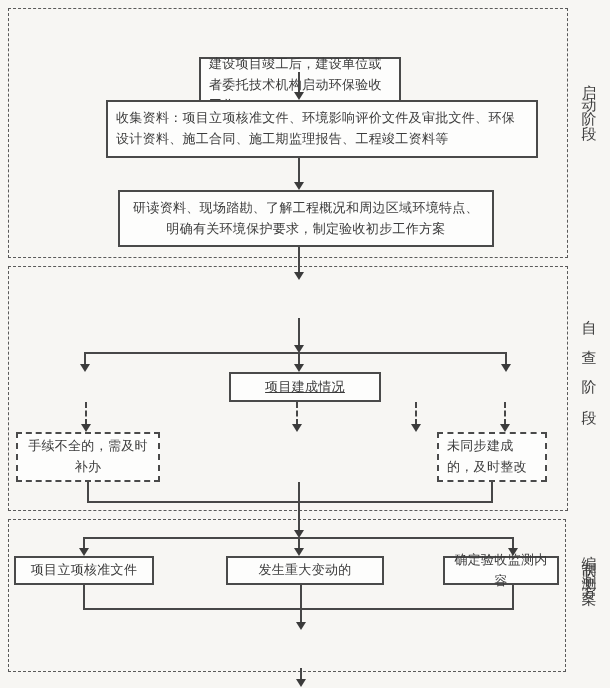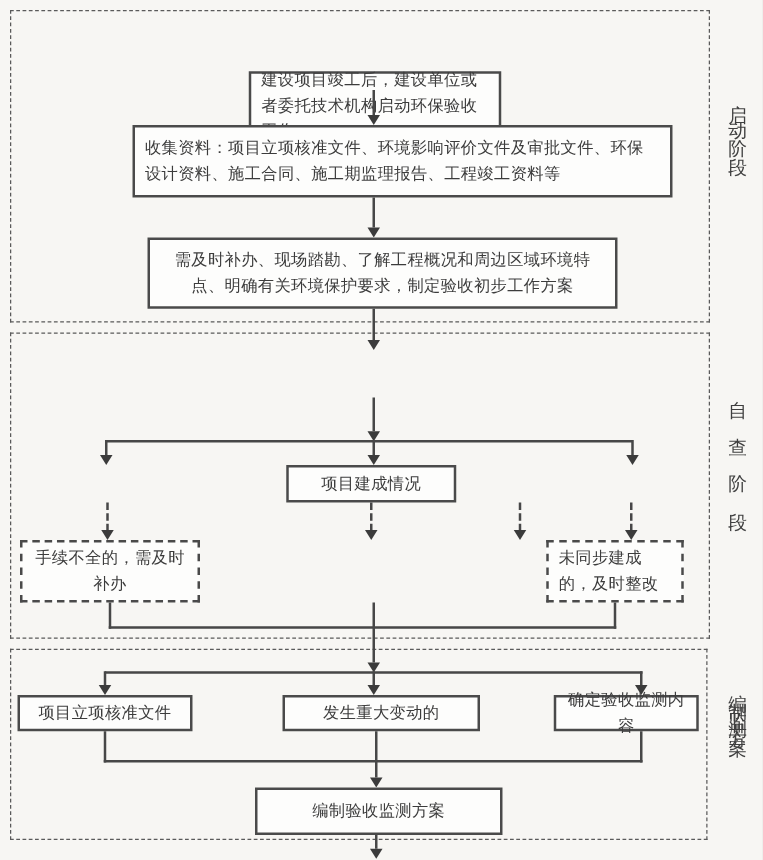--- a/index.html
+++ b/index.html
@@ -50,38 +50,38 @@
   <div class="box ta-l" style="left:199px;top:16px;width:202px;height:56px;margin-top:41px;">建设项目竣工后，建设单位或者委托技术机构启动环保验收工作</div>
 
   <div class="vl" style="left:298px;top:72px;height:20px;"></div>
   <div class="arr" style="left:294px;top:92px;"></div>
 
   <div class="box ta-l" style="left:106px;top:100px;width:432px;height:58px;">收集资料：项目立项核准文件、环境影响评价文件及审批文件、环保设计资料、施工合同、施工期监理报告、工程竣工资料等</div>
 
   <div class="vl" style="left:298px;top:158px;height:24px;"></div>
   <div class="arr" style="left:294px;top:182px;"></div>
 
-  <div class="box" style="left:118px;top:190px;width:376px;height:57px;">需及时补办、现场踏勘、了解工程概况和周边区域环境特点、明确有关环境保护要求，制定验收初步工作方案</div>
+  <div class="box" style="left:118px;top:190px;width:376px;height:57px;">研读资料、现场踏勘、了解工程概况和周边区域环境特点、明确有关环境保护要求，制定验收初步工作方案</div>
 
   <div class="vl" style="left:298px;top:247px;height:25px;"></div>
   <div class="arr" style="left:294px;top:272px;"></div>
 
 
   <div class="vl" style="left:298px;top:318px;height:27px;"></div>
   <div class="arr" style="left:294px;top:345px;"></div>
   <div class="hl" style="left:85px;top:352px;width:421px;"></div>
 
   <div class="vl" style="left:84px;top:352px;height:13px;"></div>
   <div class="arr" style="left:80px;top:364px;"></div>
   <div class="vl" style="left:298px;top:352px;height:13px;"></div>
   <div class="arr" style="left:294px;top:364px;"></div>
   <div class="vl" style="left:505px;top:352px;height:13px;"></div>
   <div class="arr" style="left:501px;top:364px;"></div>
 
-  <div class="box" style="left:229px;top:372px;width:136px;height:30px;">项目建成情况</div>
+  <div class="box" style="left:229px;top:372px;width:152px;height:30px;text-decoration:underline;">项目建成情况</div>
 
   <div class="vd" style="left:85px;top:402px;height:23px;"></div>
   <div class="arr" style="left:81px;top:424px;"></div>
   <div class="vd" style="left:296px;top:402px;height:23px;"></div>
   <div class="arr" style="left:292px;top:424px;"></div>
   <div class="vd" style="left:415px;top:402px;height:23px;"></div>
   <div class="arr" style="left:411px;top:424px;"></div>
   <div class="vd" style="left:504px;top:402px;height:23px;"></div>
   <div class="arr" style="left:500px;top:424px;"></div>
 
@@ -105,18 +105,17 @@
   <div class="box" style="left:14px;top:556px;width:140px;height:29px;">项目立项核准文件</div>
   <div class="box" style="left:226px;top:556px;width:158px;height:29px;">发生重大变动的</div>
   <div class="box" style="left:443px;top:556px;width:116px;height:29px;">确定验收监测内容</div>
 
   <div class="vl" style="left:83px;top:585px;height:25px;"></div>
   <div class="vl" style="left:512px;top:585px;height:25px;"></div>
   <div class="hl" style="left:83px;top:608px;width:431px;"></div>
   <div class="vl" style="left:300px;top:585px;height:37px;"></div>
   <div class="arr" style="left:296px;top:622px;"></div>
 
-  <div class="box" style="left:204px;top:630px;width:198px;height:38px;">编制验收监测方案</div>
 
   <div class="vl" style="left:300px;top:668px;height:11px;"></div>
   <div class="arr" style="left:296px;top:679px;"></div>
 
 </div>
 
 </body></html>

